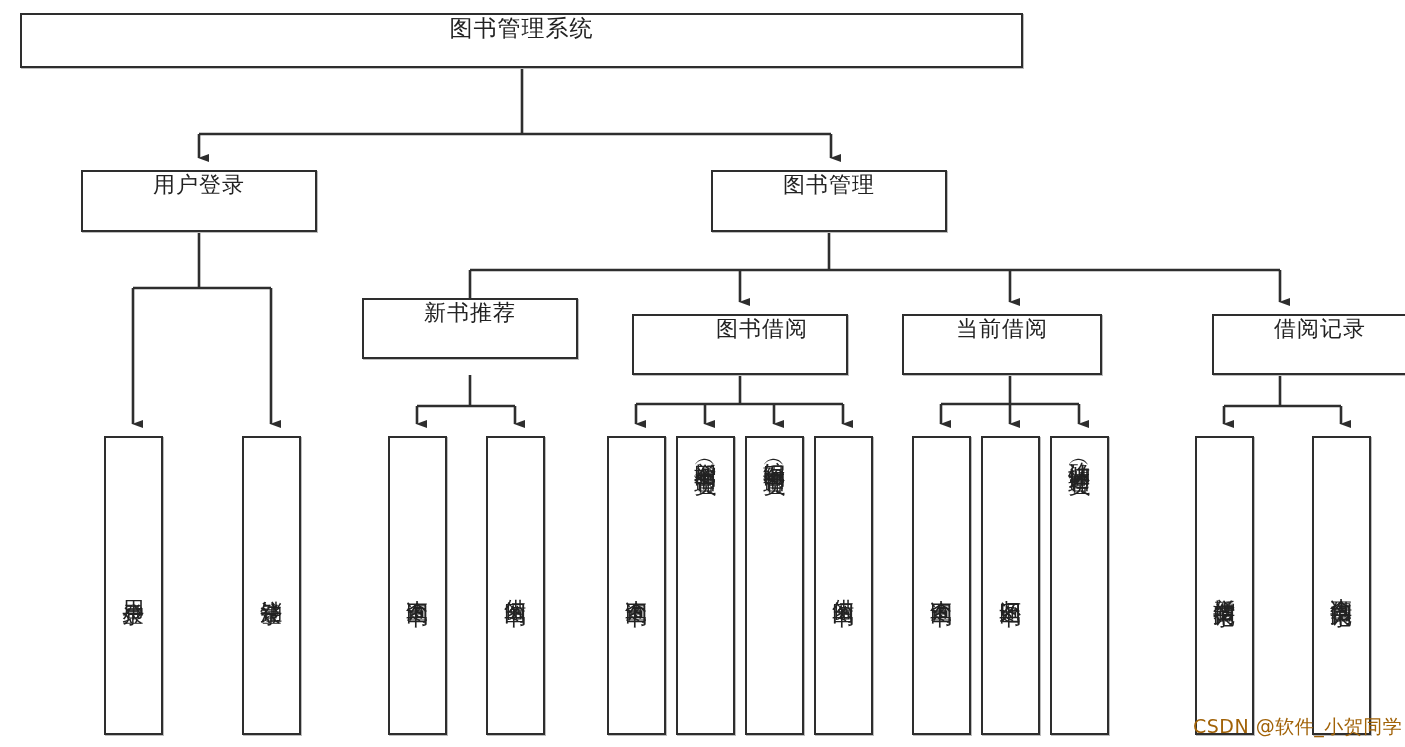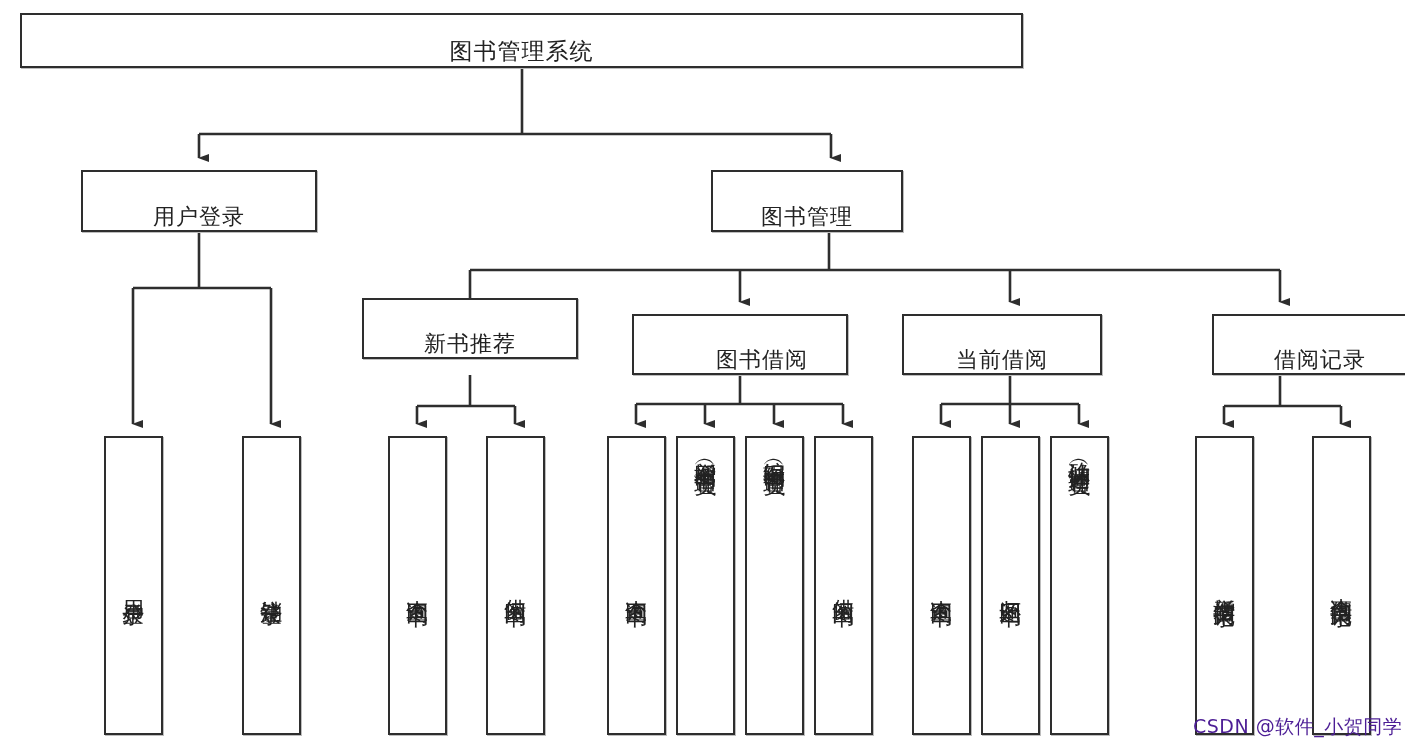--- a/index.html
+++ b/index.html
@@ -25,21 +25,21 @@
     width: 1405px;
     height: 747px;
     pointer-events: none;
   }
   .node {
     position: absolute;
     box-sizing: border-box;
     border: 2px solid #2e2e2e;
     background: #ffffff;
     display: flex;
-    align-items: flex-end;
+    align-items: flex-start;
     justify-content: center;
     color: #222222;
     box-shadow: 1px 1px 0 #bdbdbd;
   }
   .node-h {
     font-size: 22px;
     line-height: 1.2;
     letter-spacing: 1px;
     white-space: nowrap;
   }
@@ -62,21 +62,21 @@
   }
   .node-leaf.center-text {
     align-items: center;
     padding-top: 0;
   }
   .watermark {
     position: absolute;
     left: 1193px;
     top: 714px;
     font-size: 19px;
-    color: #4c1d95;
+    color: #a16207;
     white-space: nowrap;
     letter-spacing: 0.5px;
   }
 </style>
 </head>
 <body>
 
 <div id="diagram-root">
 
   <svg id="edge-layer" viewBox="0 0 1405 747" xmlns="http://www.w3.org/2000/svg">
@@ -129,21 +129,21 @@
     </g>
   </svg>
 
   <div class="node node-root" style="left:20px; top:13px; width:1003px; height:55px;">
     <span class="node-h">图书管理系统</span>
   </div>
 
   <div class="node" style="left:81px; top:170px; width:236px; height:62px;">
     <span class="node-h">用户登录</span>
   </div>
-  <div class="node" style="left:711px; top:170px; width:192px; height:62px;">
+  <div class="node" style="left:711px; top:170px; width:236px; height:62px;">
     <span class="node-h">图书管理</span>
   </div>
 
   <div class="node" style="left:362px; top:298px; width:216px; height:61px;">
     <span class="node-h">新书推荐</span>
   </div>
   <div class="node" style="left:632px; top:314px; width:216px; height:61px;padding-left:44px;">
     <span class="node-h">图书借阅</span>
   </div>
   <div class="node" style="left:902px; top:314px; width:200px; height:61px;">

